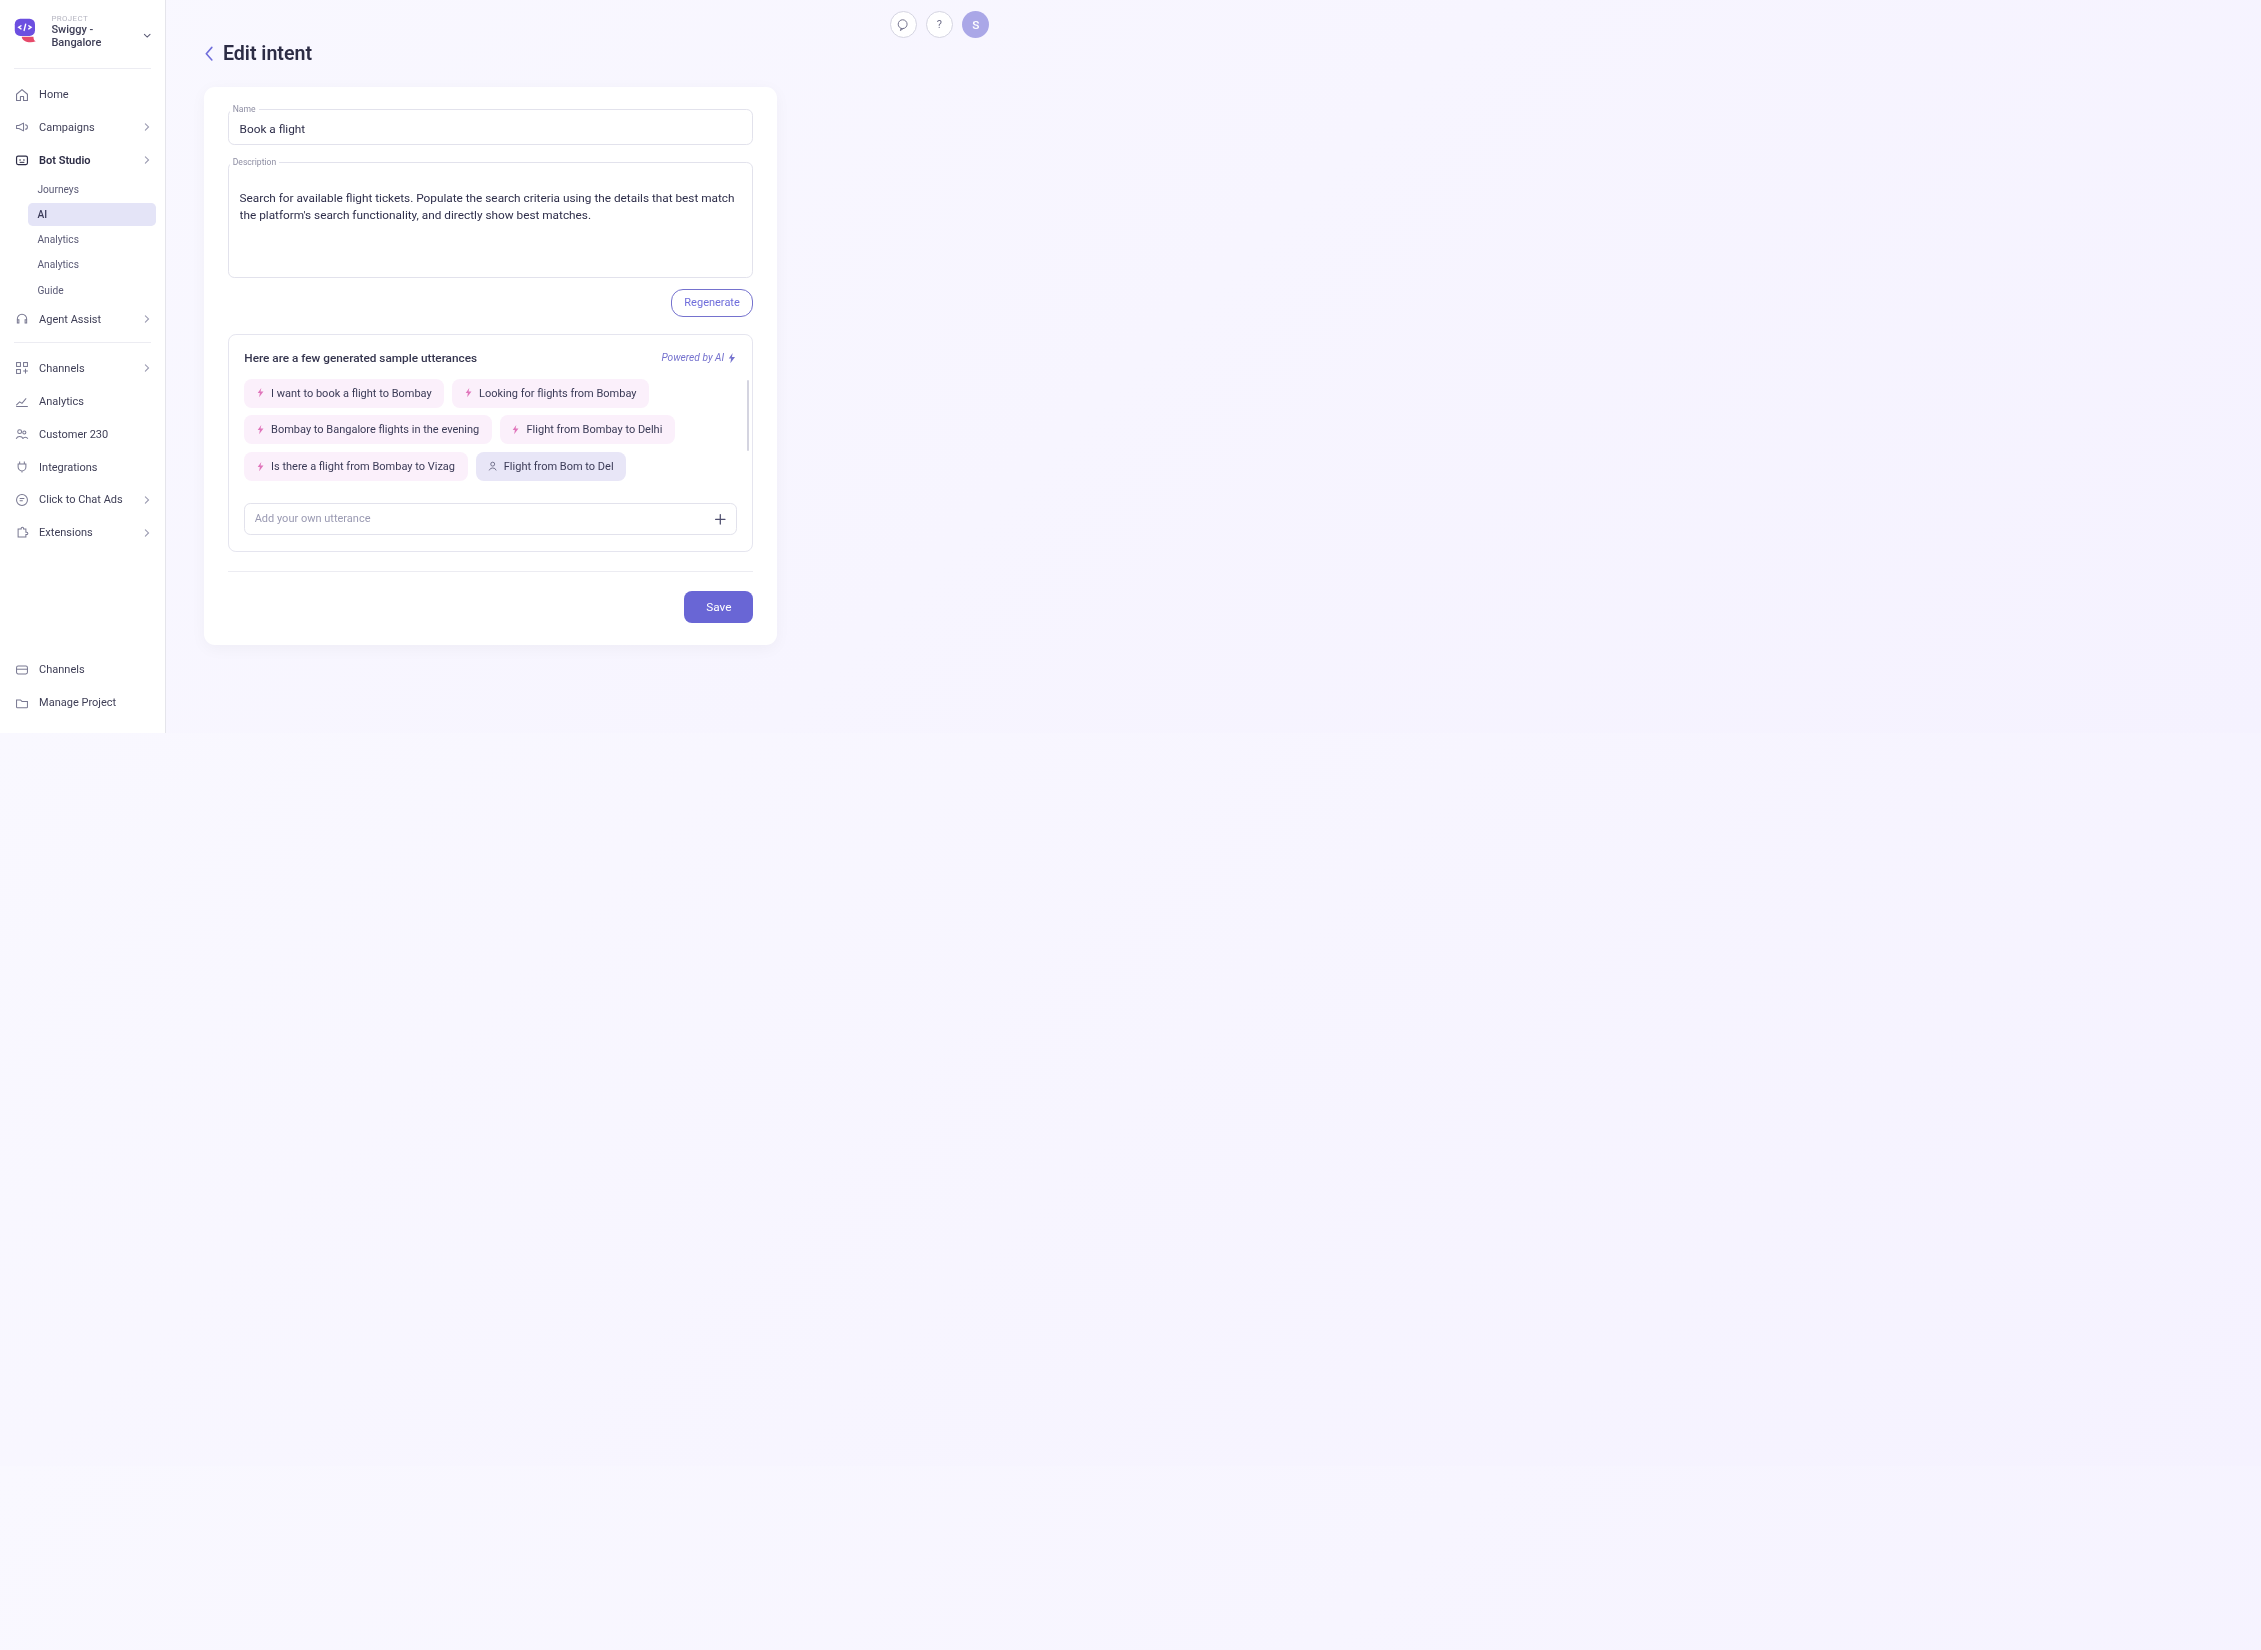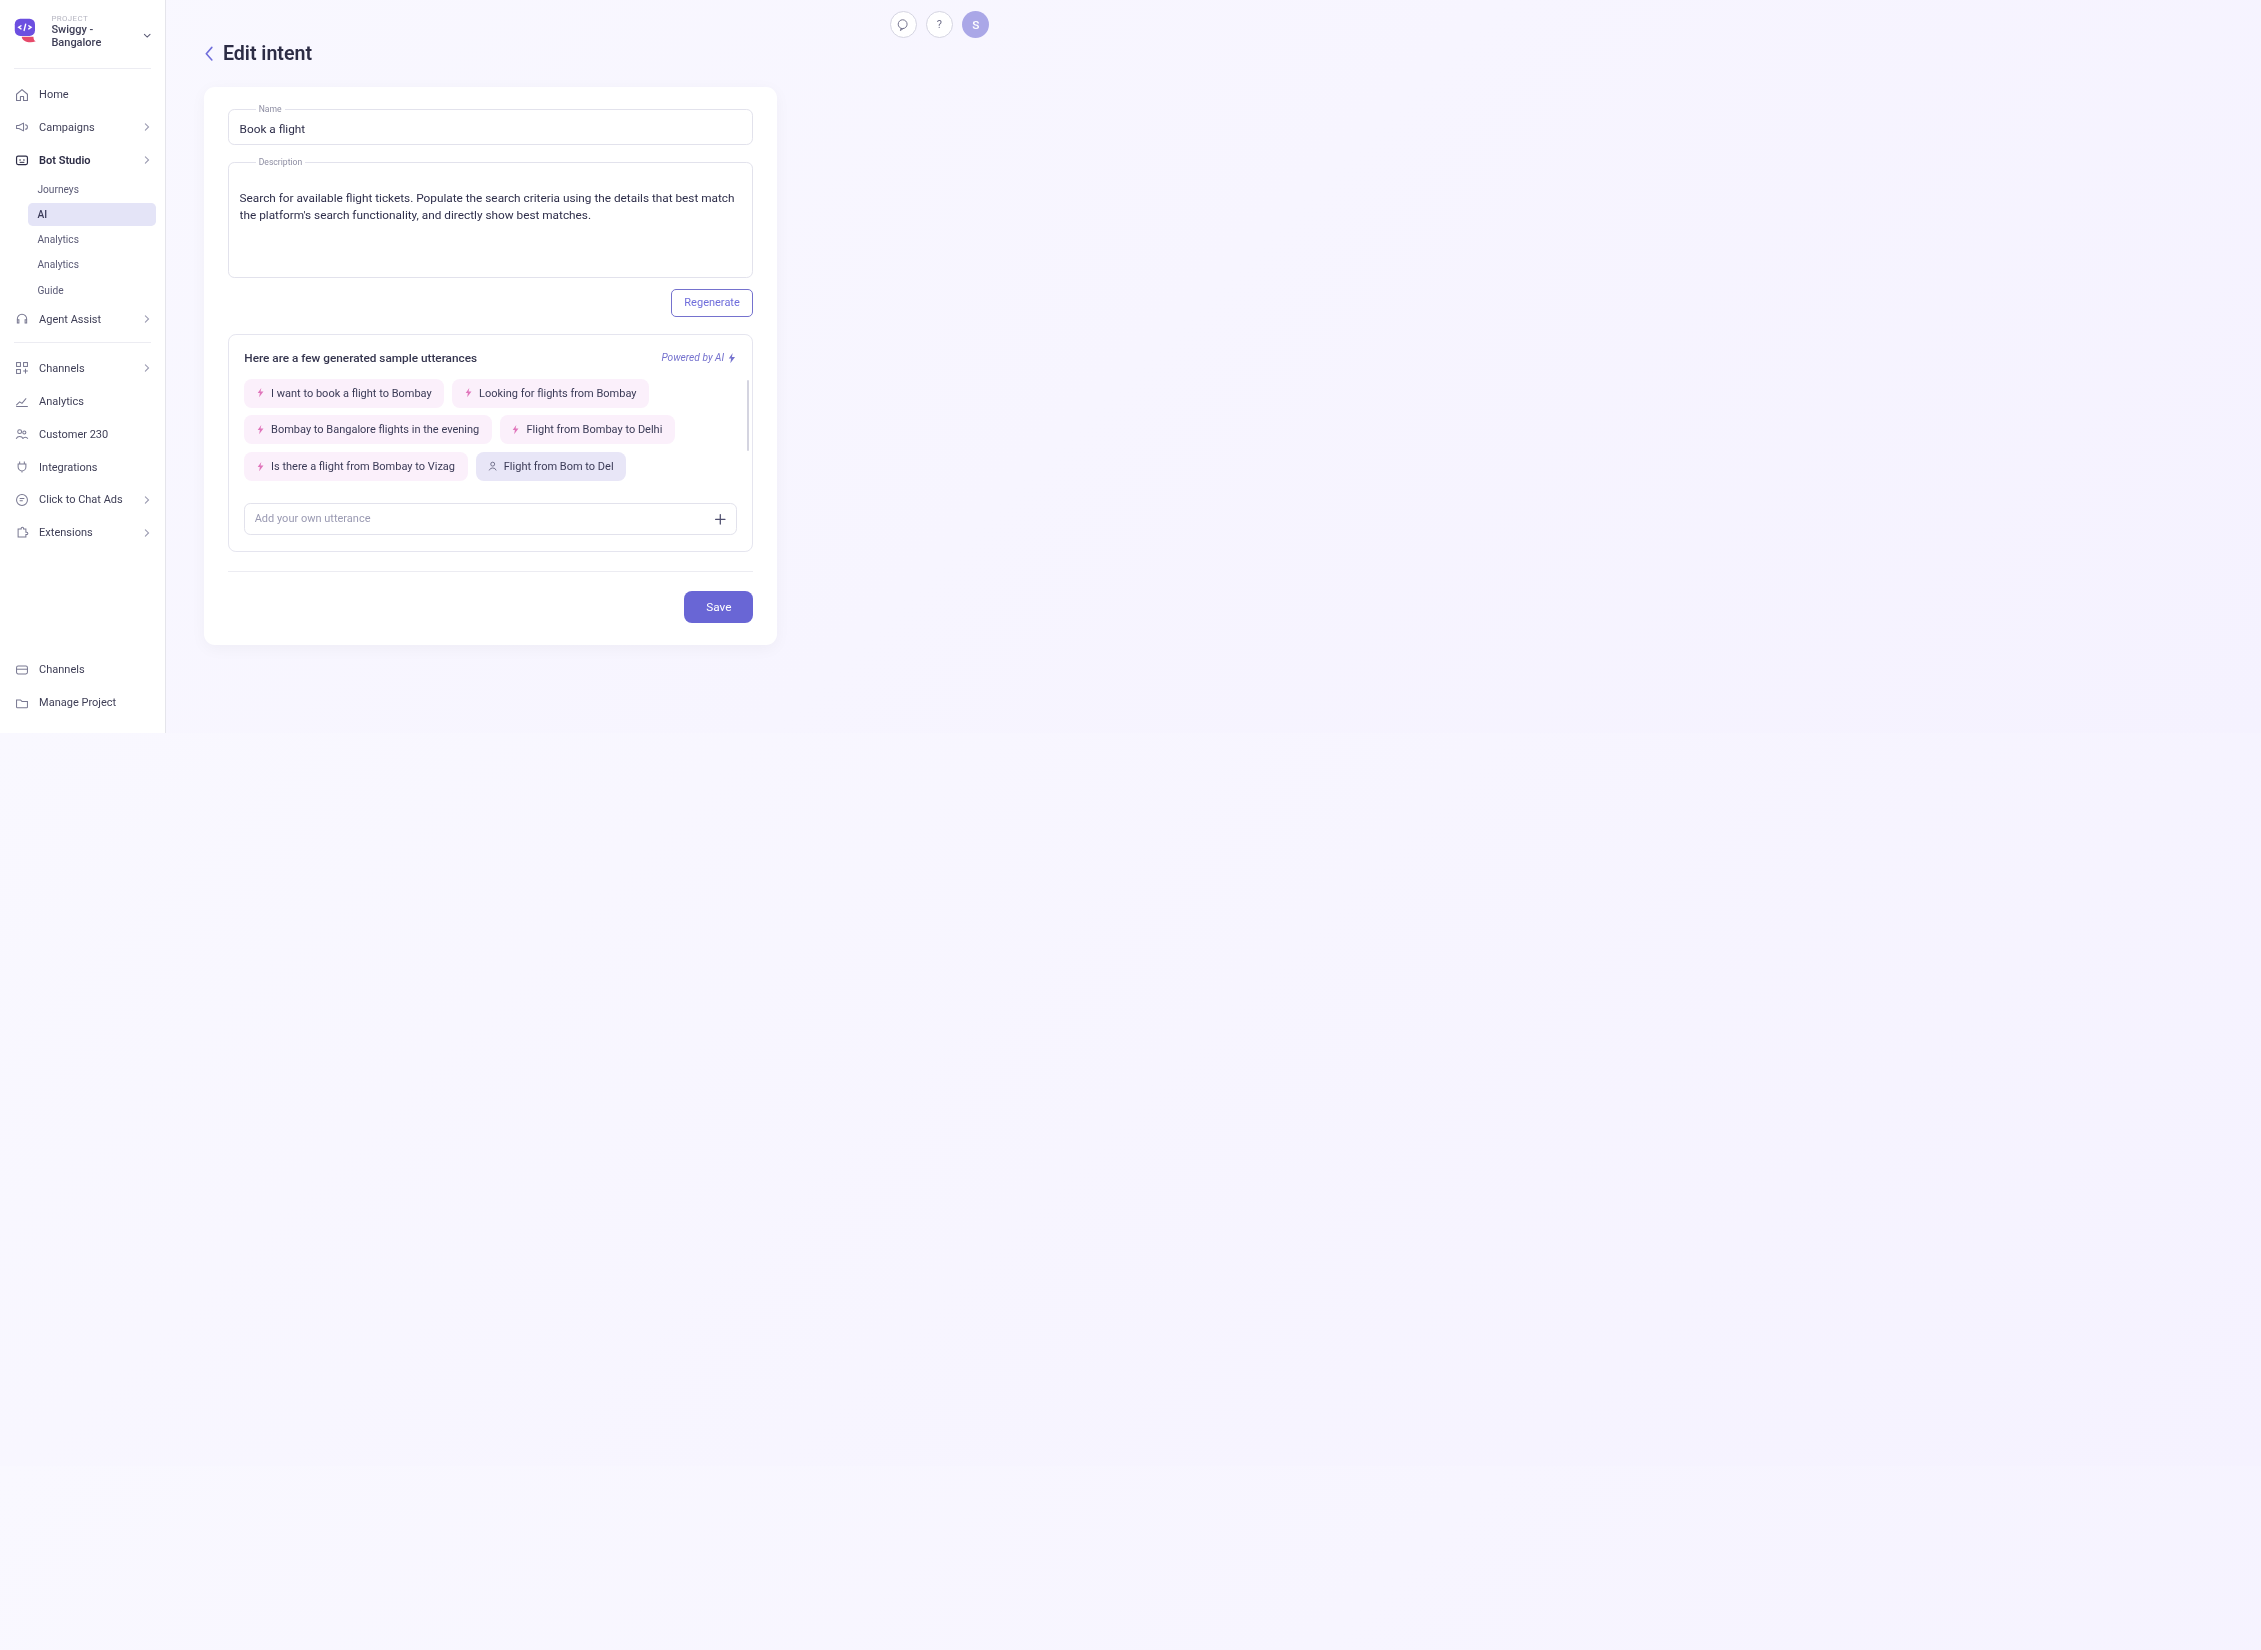--- a/index.html
+++ b/index.html
@@ -185,21 +185,21 @@
     .field-wrap {
       position: relative;
       border: 0.8px solid #e2e2ec;
       border-radius: 6.3px;
       padding: 11px 11px 7.9px;
       margin-bottom: 17.3px;
     }
     .field-label {
       position: absolute;
       top: -6.3px;
-      left: 27px;
+      left: 1px;
       background: #fff;
       padding: 0 3.1px;
       font-size: 8.6px;
       color: #8e8ea3;
     }
     .field-input {
       width: 100%;
       border: none;
       outline: none;
       font-size: 11.8px;
@@ -224,21 +224,21 @@
       display: flex;
       justify-content: flex-end;
       margin-top: -6.3px;
       margin-bottom: 17.3px;
     }
     .btn-outline {
       border: 0.8px solid #7572ce;
       color: #6f6ddb;
       background: #fff;
       padding: 6.3px 12.6px;
-      border-radius: 5px;
+      border-radius: 12px;
       font-size: 11px;
       cursor: pointer;
       font-family: inherit;
     }
     .utter-card {
       border: 0.8px solid #e5e5ef;
       border-radius: 7.9px;
       padding: 15.7px;
     }
     .utter-header {

